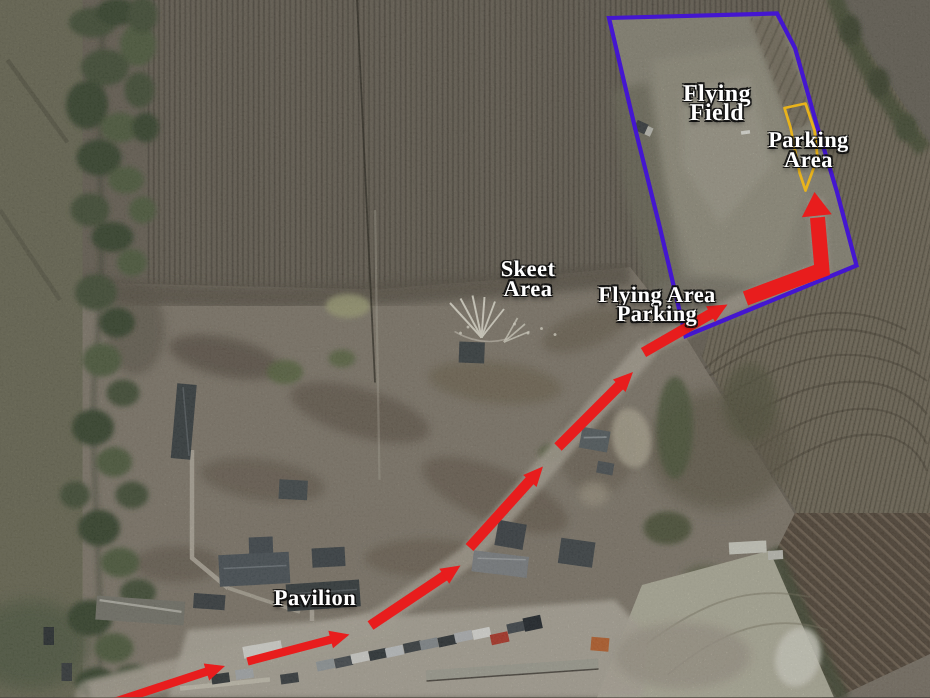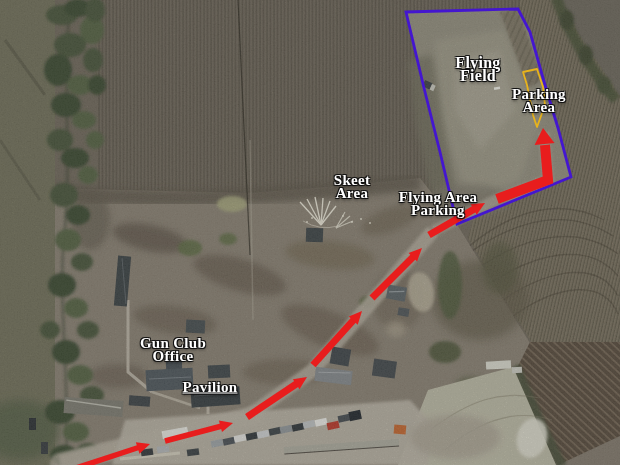--- a/index.html
+++ b/index.html
@@ -283,20 +283,16 @@
   <span class="lbl-line">Area</span>
 </div>
 <div class="map-label" style="left:320px;top:187px;margin-left:32px;">
   <span class="lbl-line">Skeet</span>
   <span class="lbl-line">Area</span>
 </div>
 <div class="map-label" style="left:438px;top:204px;">
   <span class="lbl-line">Flying Area</span>
   <span class="lbl-line">Parking</span>
 </div>
-<div class="map-label" style="left:173px;top:350px;">
-  <span class="lbl-line">Gun Club</span>
-  <span class="lbl-line">Office</span>
-</div>
-<div class="map-label" style="left:210px;top:387px;text-decoration:underline;">
+<div class="map-label" style="left:210px;top:400px;">
   <span class="lbl-line">Pavilion</span>
 </div>
 </div>
 
 </body></html>

